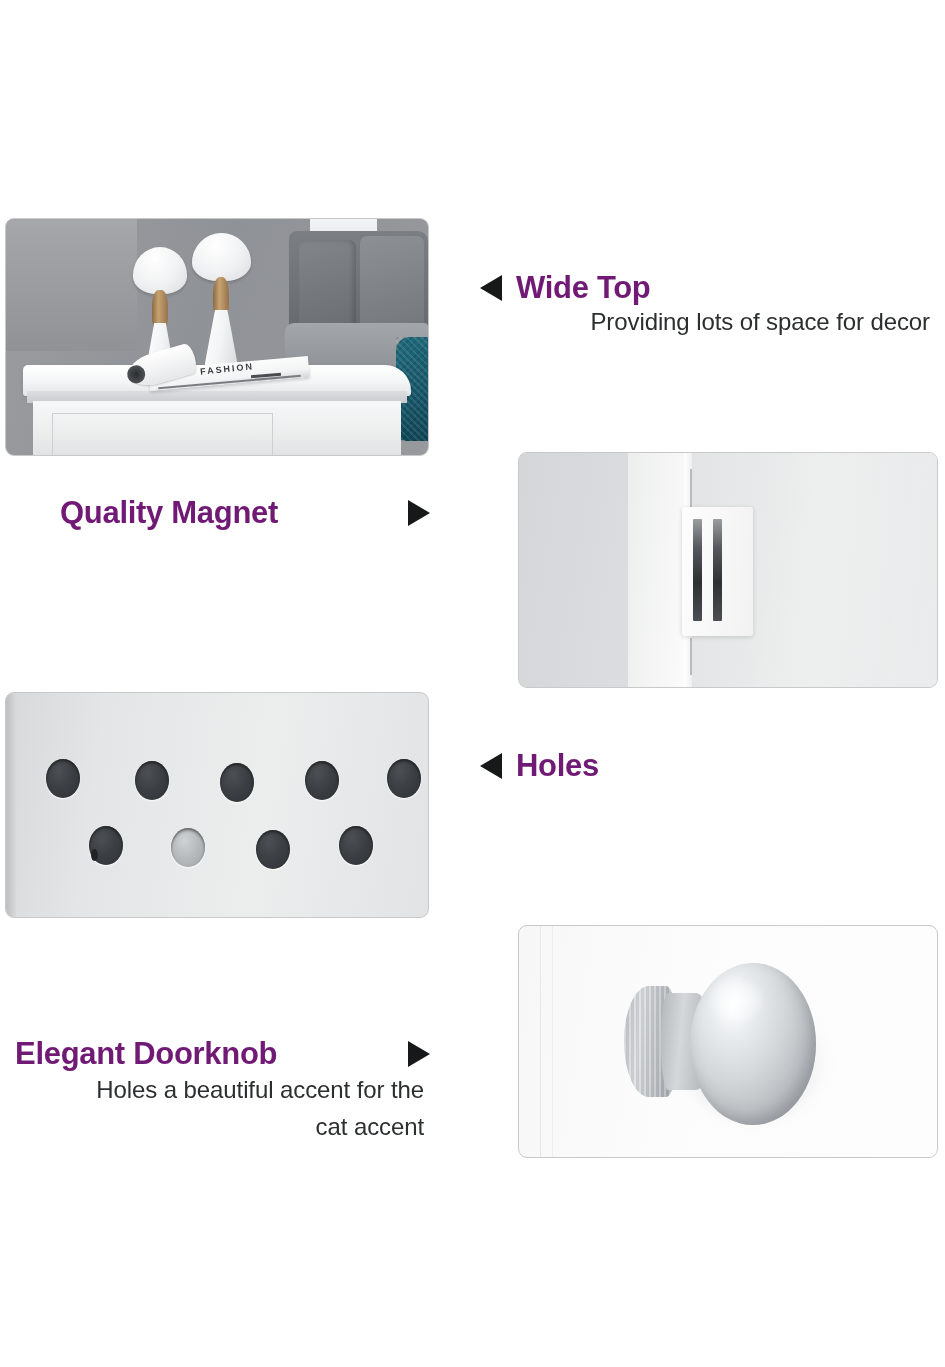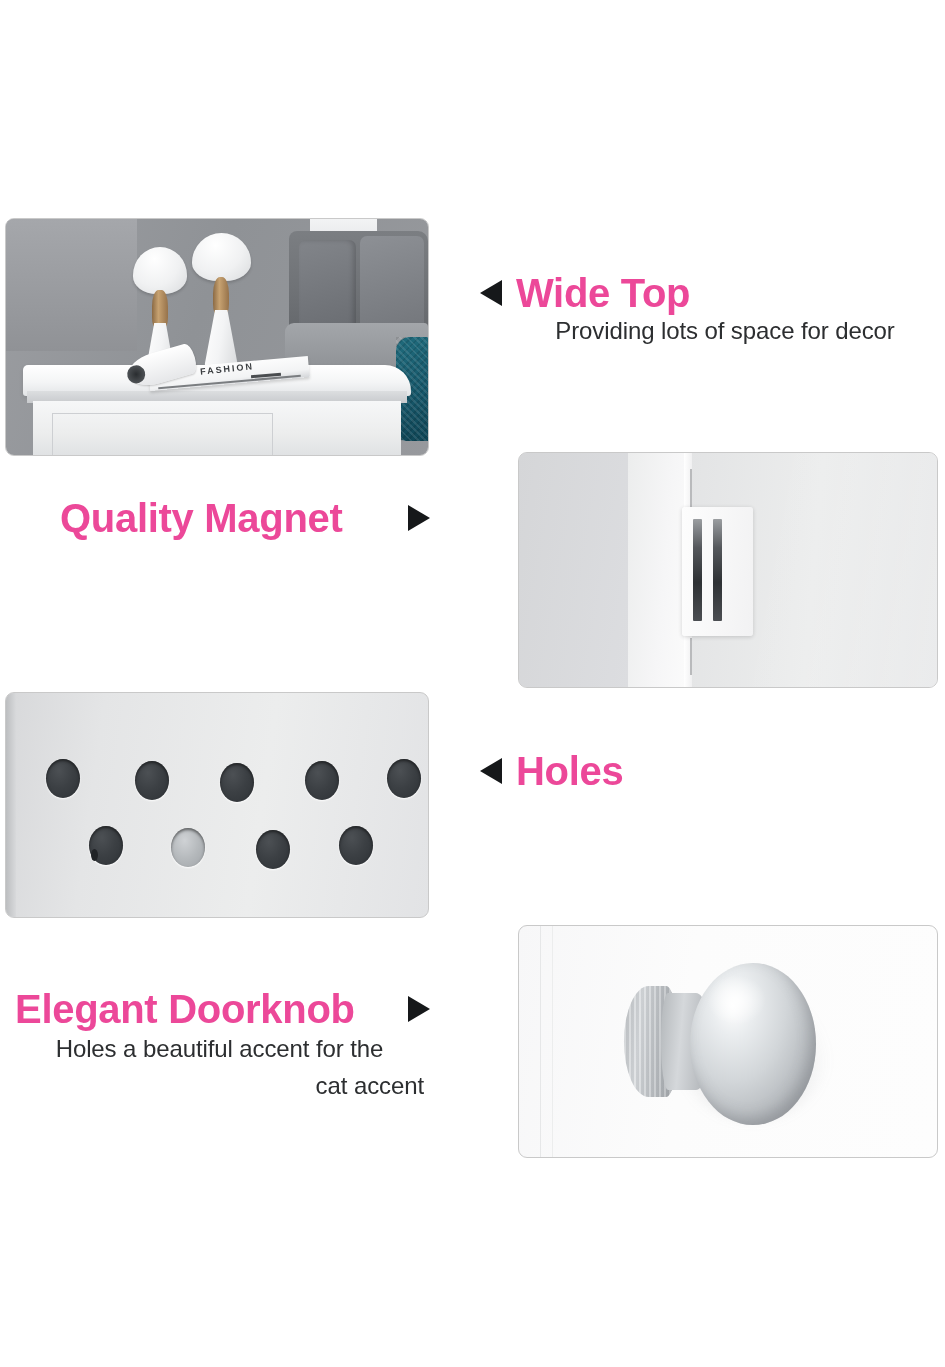--- a/index.html
+++ b/index.html
@@ -33,24 +33,24 @@
     border: 1px solid #c9c9c9;
     background: #e8e9ea;
   }
 
   
   .txtblock { position: absolute; }
 
   .headline {
     display: flex;
     align-items: center;
-    font-size: 40px;
+    font-size: 31px;
     font-weight: bold;
     letter-spacing: -0.3px;
-    color: #ec4899;
+    color: #701a75;
     line-height: 1.05;
     white-space: nowrap;
   }
   .headline.right-aligned { justify-content: space-between; }
 
   .tri {
     width: 0; height: 0;
     flex: none;
     display: inline-block;
   }
@@ -68,21 +68,21 @@
   }
 
   .subline {
     font-size: 24px;
     font-weight: normal;
     color: #2c2e30;
     line-height: 1.42;
     letter-spacing: -0.1px;
     white-space: nowrap;
   }
-  .ta-left   { text-align: center; }
+  .ta-left   { text-align: right; }
   .ta-right  { text-align: right; }
 
   
   #photo-wide-top {
     left: 5px; top: 218px; width: 424px; height: 238px;
   }
   .p1-wall {
     position: absolute; left: 0; top: 0; width: 100%; height: 100%;
     background: linear-gradient(110deg, #9b9da1 0%, #8f9296 45%, #97999d 100%);
   }
@@ -336,21 +336,21 @@
   .p4-knob-gloss {
     position: absolute; left: 45%; top: 21%; width: 14%; height: 22%;
     border-radius: 50%;
     background: radial-gradient(ellipse at 50% 50%, rgba(255,255,255,.85), rgba(255,255,255,0) 70%);
   }
 
   
   #text-wide-top   { left: 480px; top: 272px; width: 450px; }
   #text-magnet     { left: 60px;  top: 497px; width: 370px; }
   #text-holes      { left: 480px; top: 750px; width: 450px; }
-  #text-doorknob   { left: 15px;  top: 988px; width: 415px; }
+  #text-doorknob   { left: 15px;  top: 1038px; width: 415px; }
 
   #text-wide-top .subline { padding-left: 40px; }
   #text-holes    .subline { padding-left: 40px; }
   #text-magnet   .subline { padding-right: 6px; }
   #text-doorknob .subline { padding-right: 6px; line-height: 1.55; }
 </style>
 </head>
 <body>
 
 <div class="stage">

